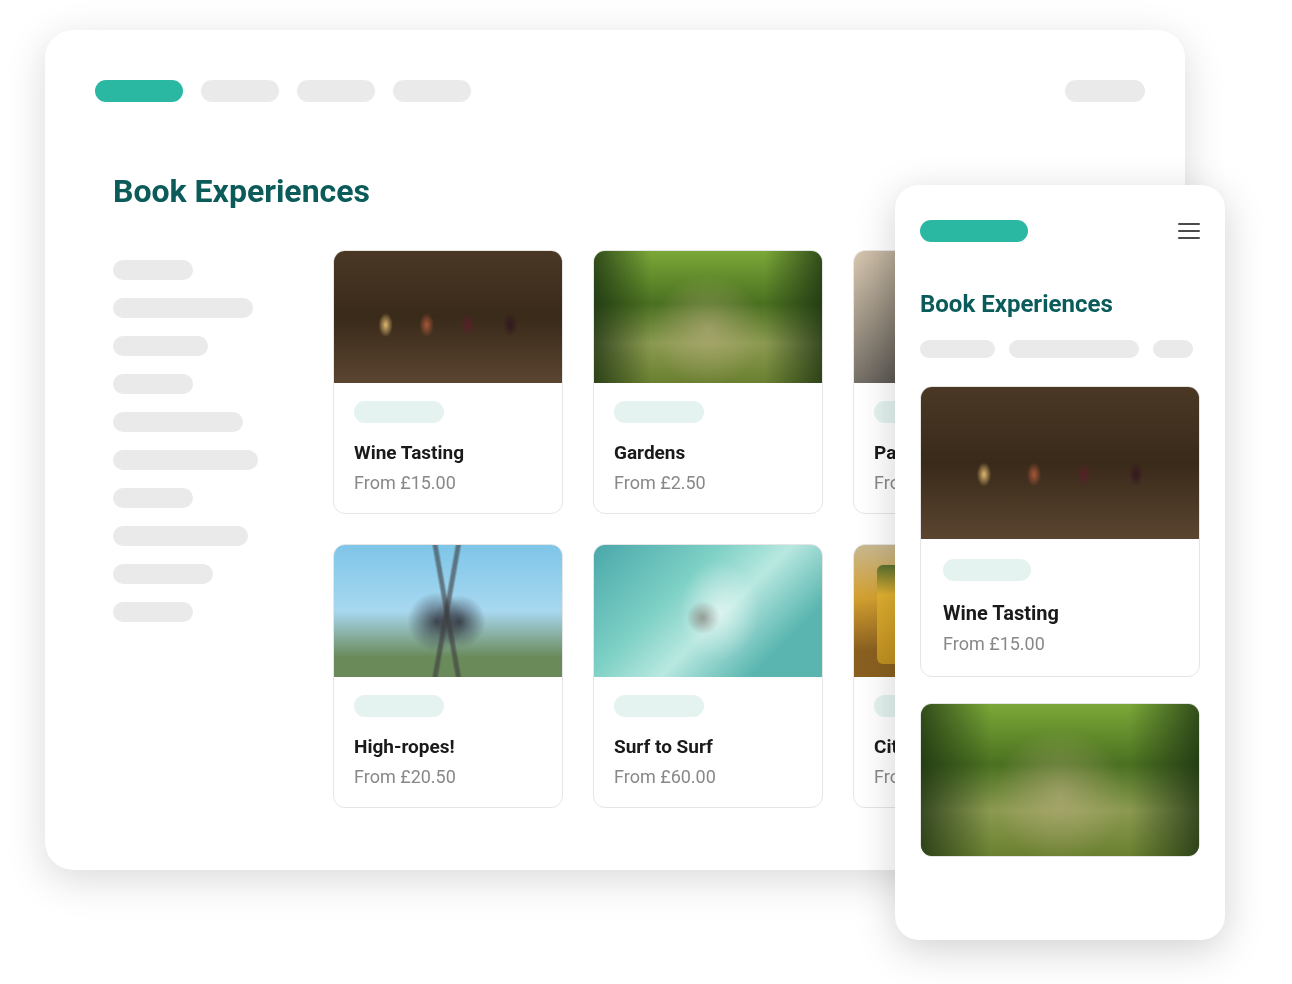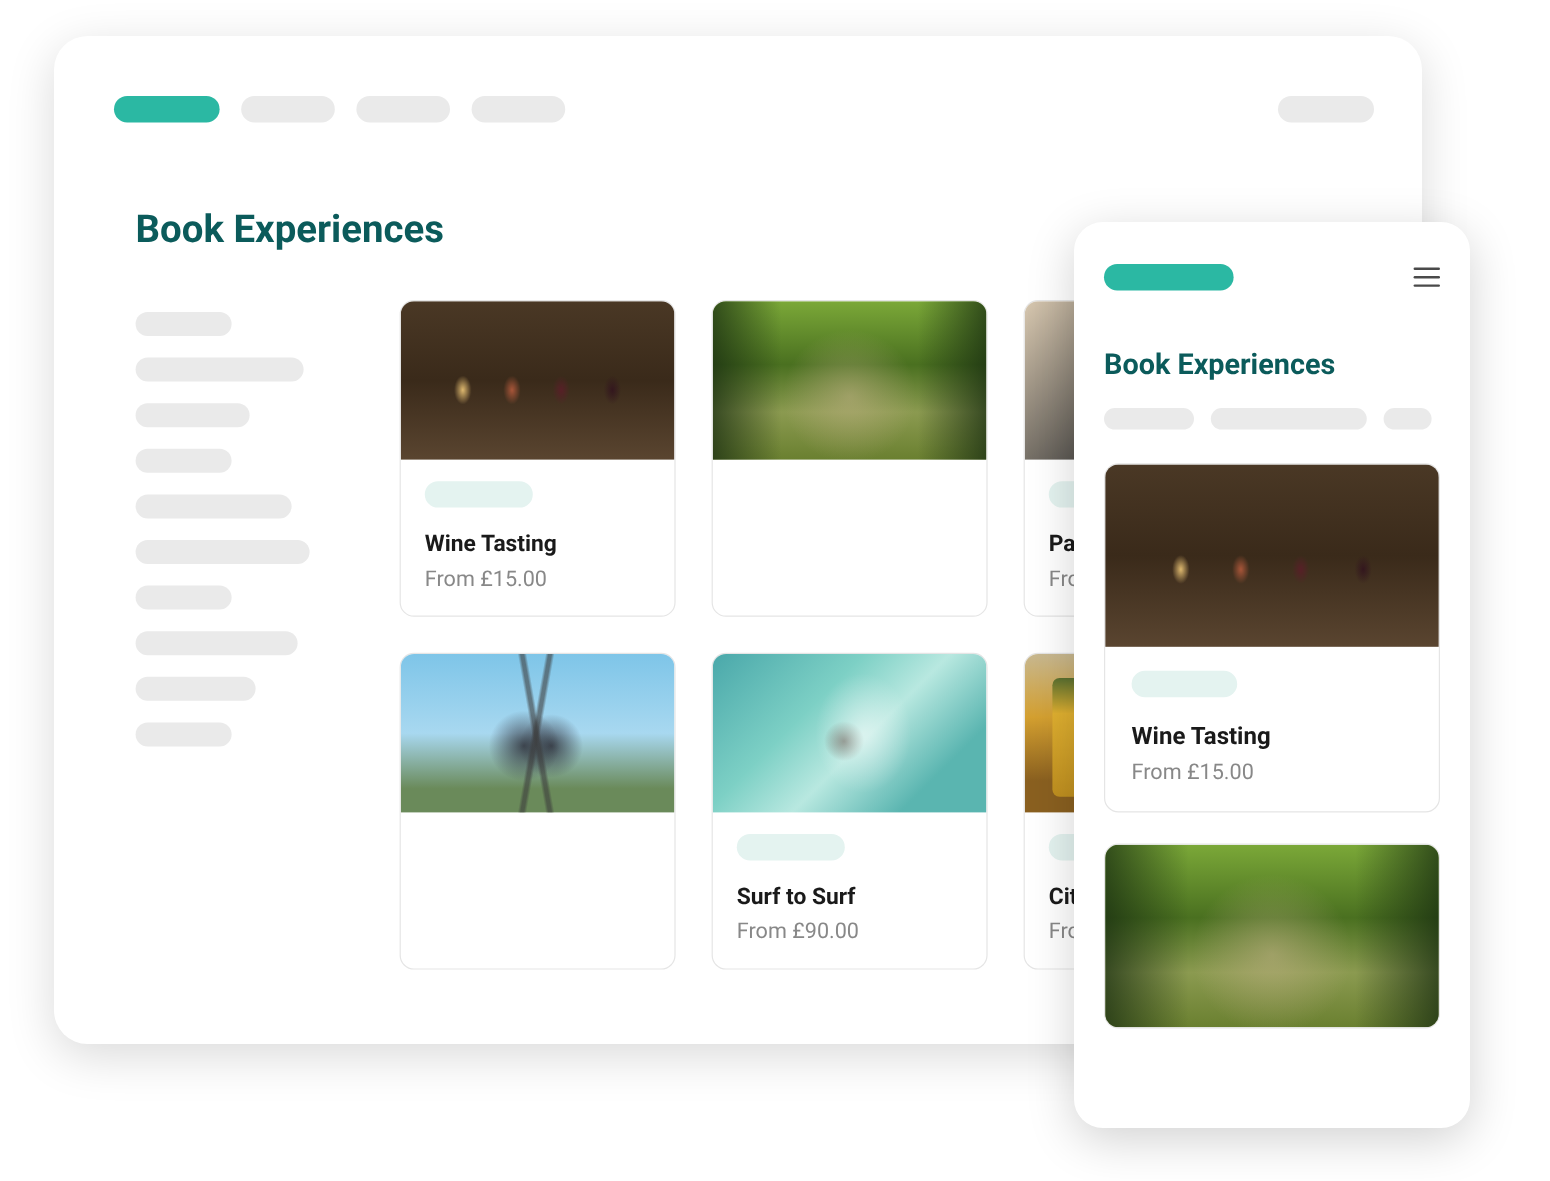--- a/index.html
+++ b/index.html
@@ -315,41 +315,51 @@
         <div class="card-image img-wine"></div>
         <div class="card-body">
           <div class="card-tag"></div>
           <div class="card-title">Wine Tasting</div>
           <div class="card-price">From £15.00</div>
         </div>
       </div>
 
       <div class="card">
         <div class="card-image img-gardens"></div>
+        <div class="card-body">
+          <div class="card-tag"></div>
+          <div class="card-title">Gardens</div>
+          <div class="card-price">From £2.50</div>
+        </div>
       </div>
 
       <div class="card">
         <div class="card-image img-pa"></div>
         <div class="card-body">
           <div class="card-tag"></div>
           <div class="card-title">Pa</div>
           <div class="card-price">Fro</div>
         </div>
       </div>
 
       <div class="card">
         <div class="card-image img-highropes"></div>
+        <div class="card-body">
+          <div class="card-tag"></div>
+          <div class="card-title">High-ropes!</div>
+          <div class="card-price">From £20.50</div>
+        </div>
       </div>
 
       <div class="card">
         <div class="card-image img-surf"></div>
         <div class="card-body">
           <div class="card-tag"></div>
           <div class="card-title">Surf to Surf</div>
-          <div class="card-price">From £90.00</div>
+          <div class="card-price">From £60.00</div>
         </div>
       </div>
 
       <div class="card">
         <div class="card-image img-city"></div>
         <div class="card-body">
           <div class="card-tag"></div>
           <div class="card-title">Cit</div>
           <div class="card-price">Fro</div>
         </div>

